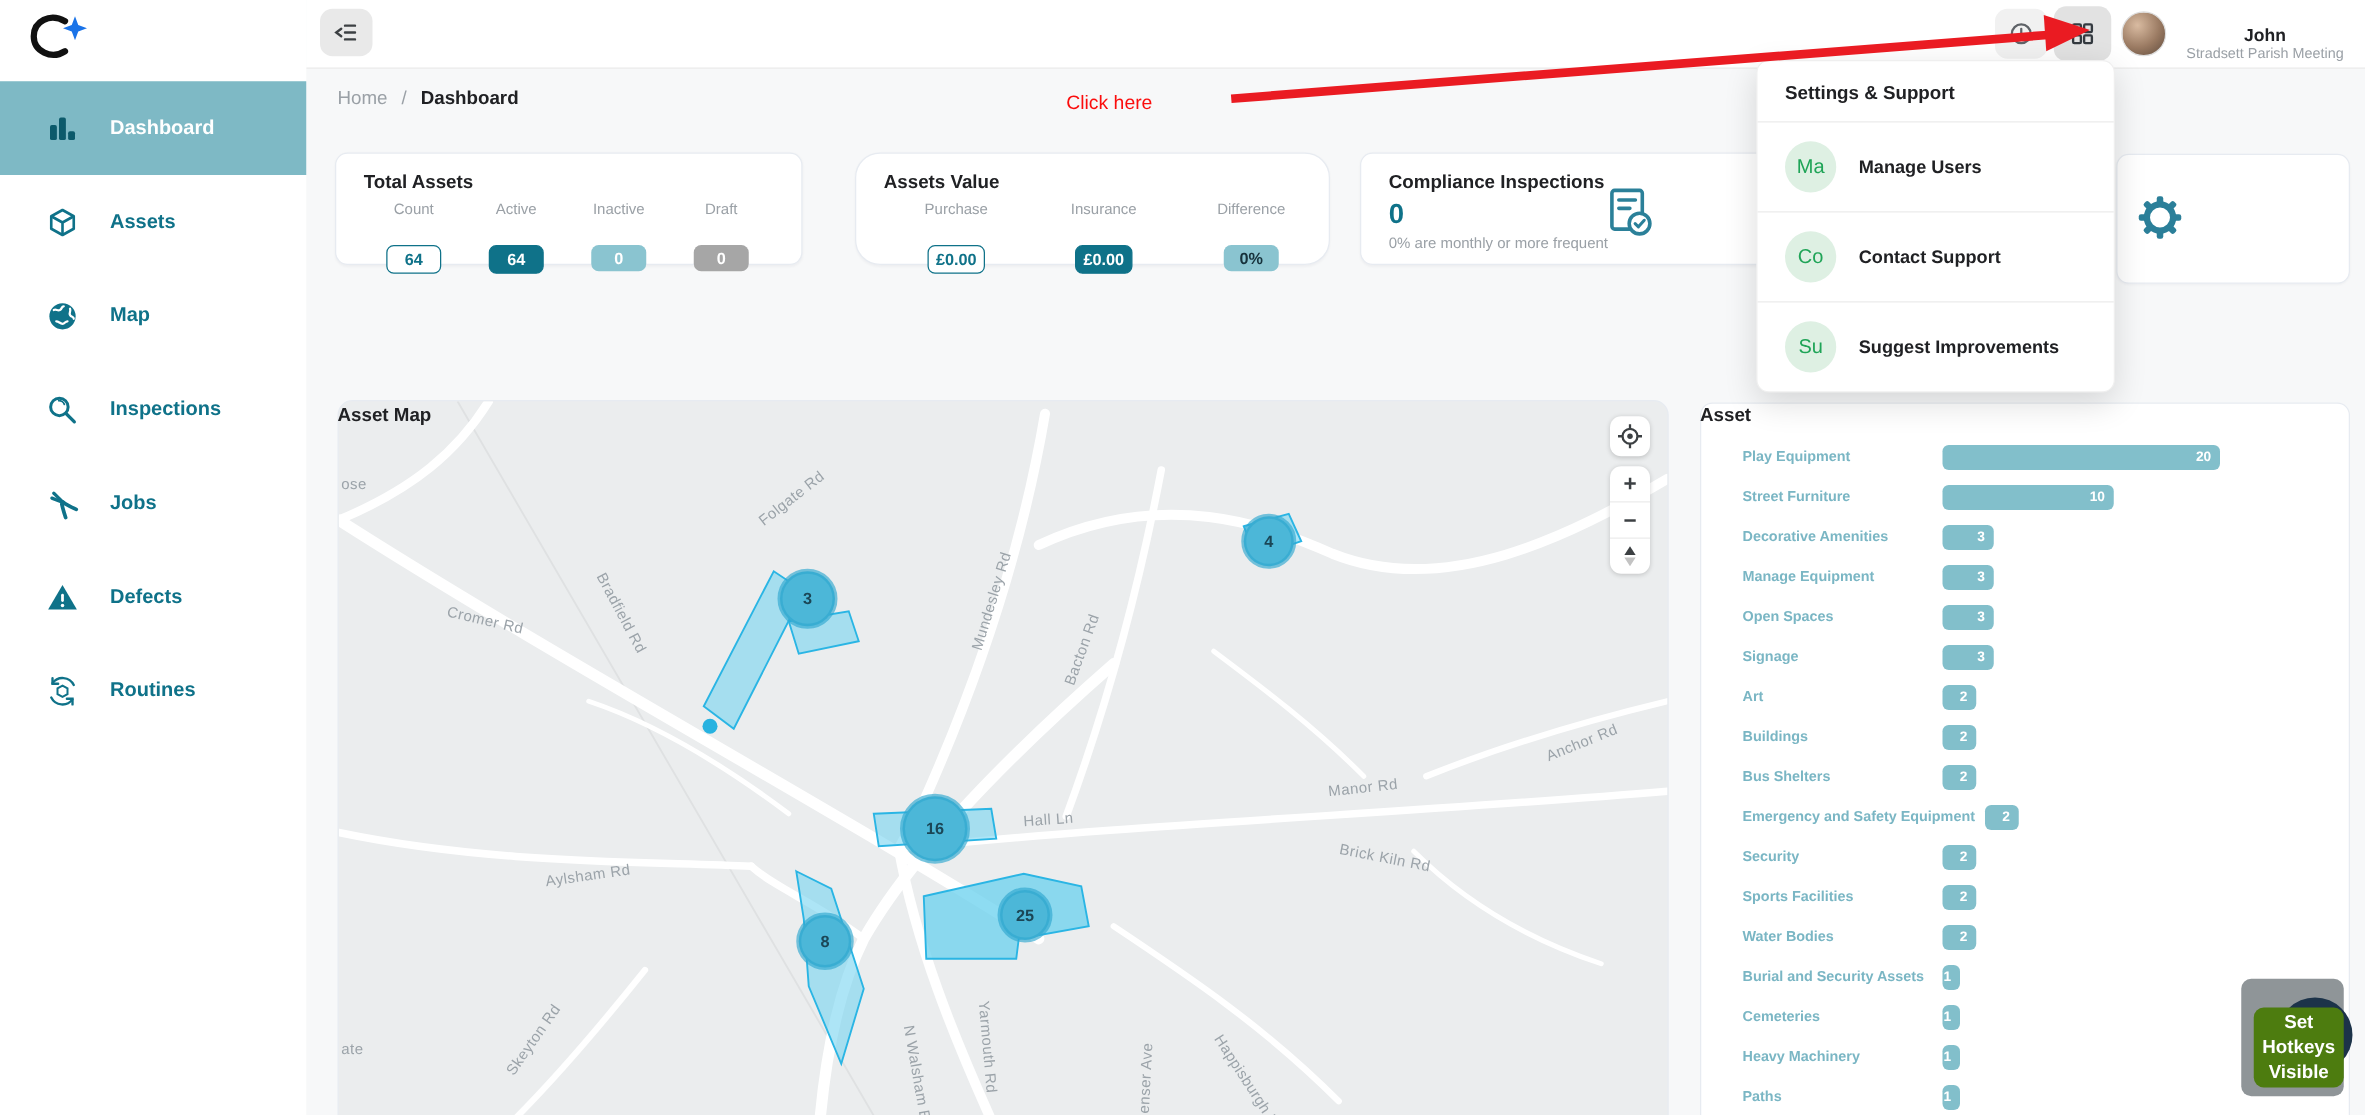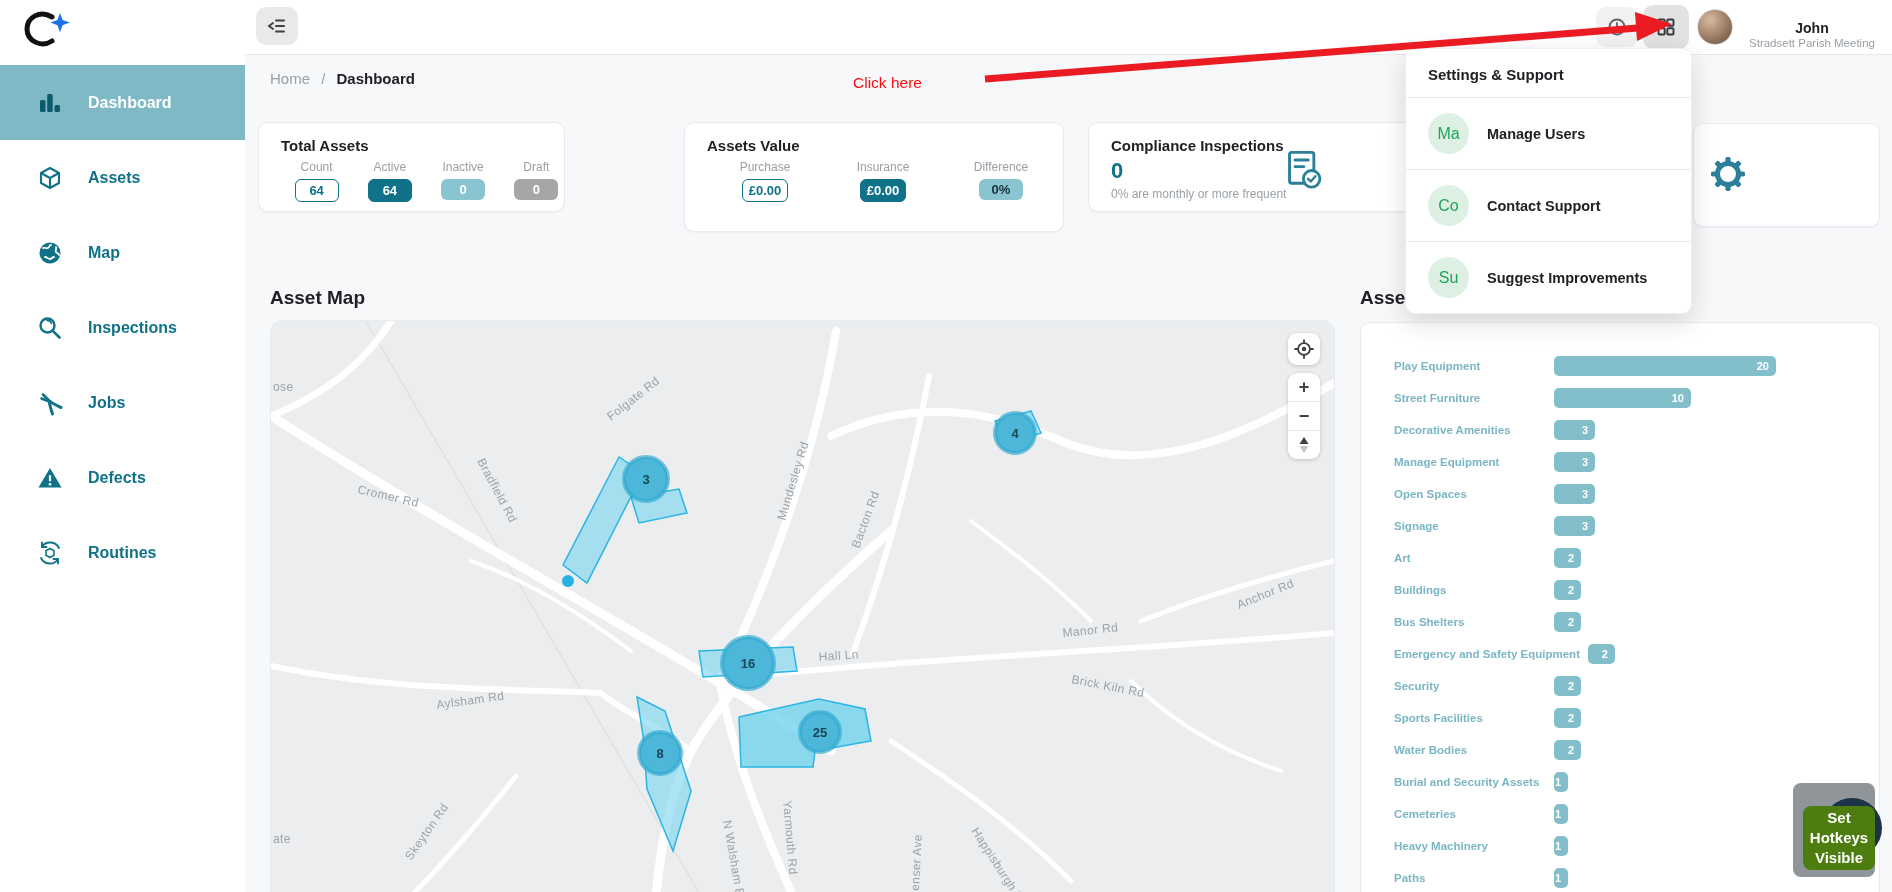--- a/index.html
+++ b/index.html
@@ -33,34 +33,34 @@
   .bc-home{color:#9aa0a6;cursor:pointer;}
   .bc-sep{color:#9aa0a6;margin:0 7px;}
   .bc-current{color:#202124;font-weight:bold;}
 
   
   .card{position:absolute;background:#fff;border:1px solid #e7ebf1;border-radius:10px;box-shadow:0 1px 2px rgba(16,24,40,.04);box-sizing:border-box;z-index:2;}
   .card-title{font-weight:bold;font-size:15px;color:#202124;padding:14px 0 0 22px;}
   .stats-row{display:flex;gap:18px;padding:6px 0 0 30px;}
   .stat-col{width:64px;text-align:center;}
   .card2 .stat-col{width:100px;}
-  .stat-label{font-size:12px;color:#9aa0a6;margin-bottom:5px;}
+  .stat-label{font-size:12px;color:#9aa0a6;margin-bottom:22px;}
   .chip{display:inline-block;min-width:44px;padding:3px 6px;border-radius:6px;font-weight:bold;font-size:13px;box-sizing:border-box;}
   .chip.outline{border:1.5px solid #0f7289;color:#0f7289;background:#fff;}
   .chip.filled{background:#0f7289;color:#fff;border:1.5px solid #0f7289;}
   .chip.light{background:#8ac4d0;color:#fff;}
   .chip.gray{background:#a6a6a6;color:#fff;}
   .chip.lightdark{background:#8ac4d0;color:#17323c;}
   .comp-value{font-weight:bold;font-size:22px;color:#0f7289;padding:4px 0 0 22px;}
   .comp-sub{font-size:12px;color:#9aa0a6;padding:3px 0 0 22px;}
   .comp-icon{position:absolute;left:197px;top:26px;}
   .gear-wrap{position:absolute;left:14px;top:30px;cursor:pointer;}
 
   
-  .sec-title{position:absolute;font-weight:bold;font-size:19px;color:#202124;z-index:2;}
+  .sec-title{position:absolute;font-weight:bold;font-size:15px;color:#202124;z-index:2;margin-top:37px;}
 
   
   .map-card{position:absolute;left:270px;top:320px;width:1063px;height:600px;border:1px solid #e7ebf1;border-radius:12px;overflow:hidden;background:#ebedee;z-index:1;}
   .road-label{fill:#9ba3a9;font-size:12px;letter-spacing:.4px;font-family:"Liberation Sans",sans-serif;}
   .cluster-num{fill:#1b4656;font-size:13px;font-weight:bold;text-anchor:middle;font-family:"Liberation Sans",sans-serif;}
   .map-ctrl{position:absolute;background:#fff;border-radius:9px;box-shadow:0 1px 4px rgba(0,0,0,.18);display:flex;align-items:center;justify-content:center;cursor:pointer;}
   .ctrl-locate{right:14px;top:12px;width:32px;height:32px;}
   .ctrl-group{position:absolute;right:14px;top:52px;width:32px;background:#fff;border-radius:9px;box-shadow:0 1px 4px rgba(0,0,0,.18);overflow:hidden;}
   .ctrl-btn{height:28px;display:flex;align-items:center;justify-content:center;font-size:18px;font-weight:bold;color:#3c4043;cursor:pointer;border-bottom:1px solid #ececec;}
   .ctrl-btn:last-child{border-bottom:none;}
@@ -216,31 +216,31 @@
       </div>
     </div>
   </div>
 
   <div class="breadcrumb">
     <span class="bc-home">Home</span>
     <span class="bc-sep">/</span>
     <span class="bc-current">Dashboard</span>
   </div>
 
-  <div class="card" style="left:258px;top:122px;width:307px;height:90px;">
+  <div class="card" style="left:268px;top:122px;width:374px;height:90px;">
     <div class="card-title">Total Assets</div>
     <div class="stats-row" id="stats-total">
         <div class="stat-col"><div class="stat-label">Count</div><span class="chip outline">64</span></div>
         <div class="stat-col"><div class="stat-label">Active</div><span class="chip filled">64</span></div>
         <div class="stat-col"><div class="stat-label">Inactive</div><span class="chip light">0</span></div>
         <div class="stat-col"><div class="stat-label">Draft</div><span class="chip gray">0</span></div>
       </div>
   </div>
 
-  <div class="card card2" style="left:684px;top:122px;width:380px;height:110px;">
+  <div class="card card2" style="left:684px;top:122px;width:380px;height:90px;border-radius:20px;">
     <div class="card-title">Assets Value</div>
     <div class="stats-row" id="stats-value">
         <div class="stat-col"><div class="stat-label">Purchase</div><span class="chip outline">£0.00</span></div>
         <div class="stat-col"><div class="stat-label">Insurance</div><span class="chip filled">£0.00</span></div>
         <div class="stat-col"><div class="stat-label">Difference</div><span class="chip lightdark">0%</span></div>
       </div>
   </div>
 
   <div class="card" style="left:1088px;top:122px;width:376px;height:90px;">
     <div class="card-title">Compliance Inspections</div>

